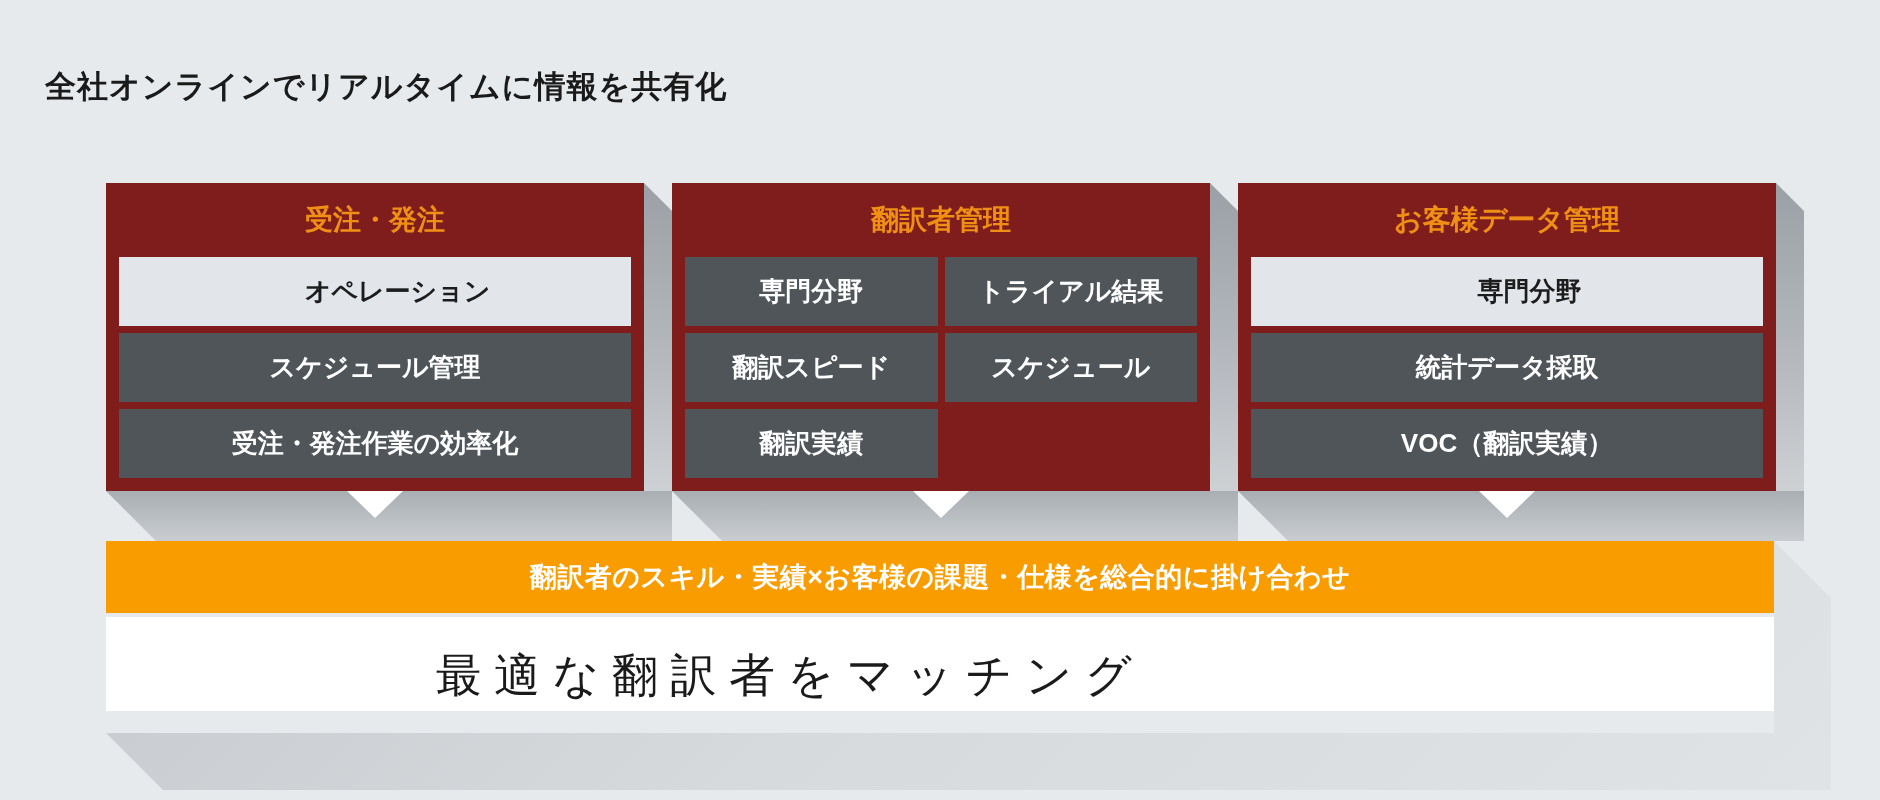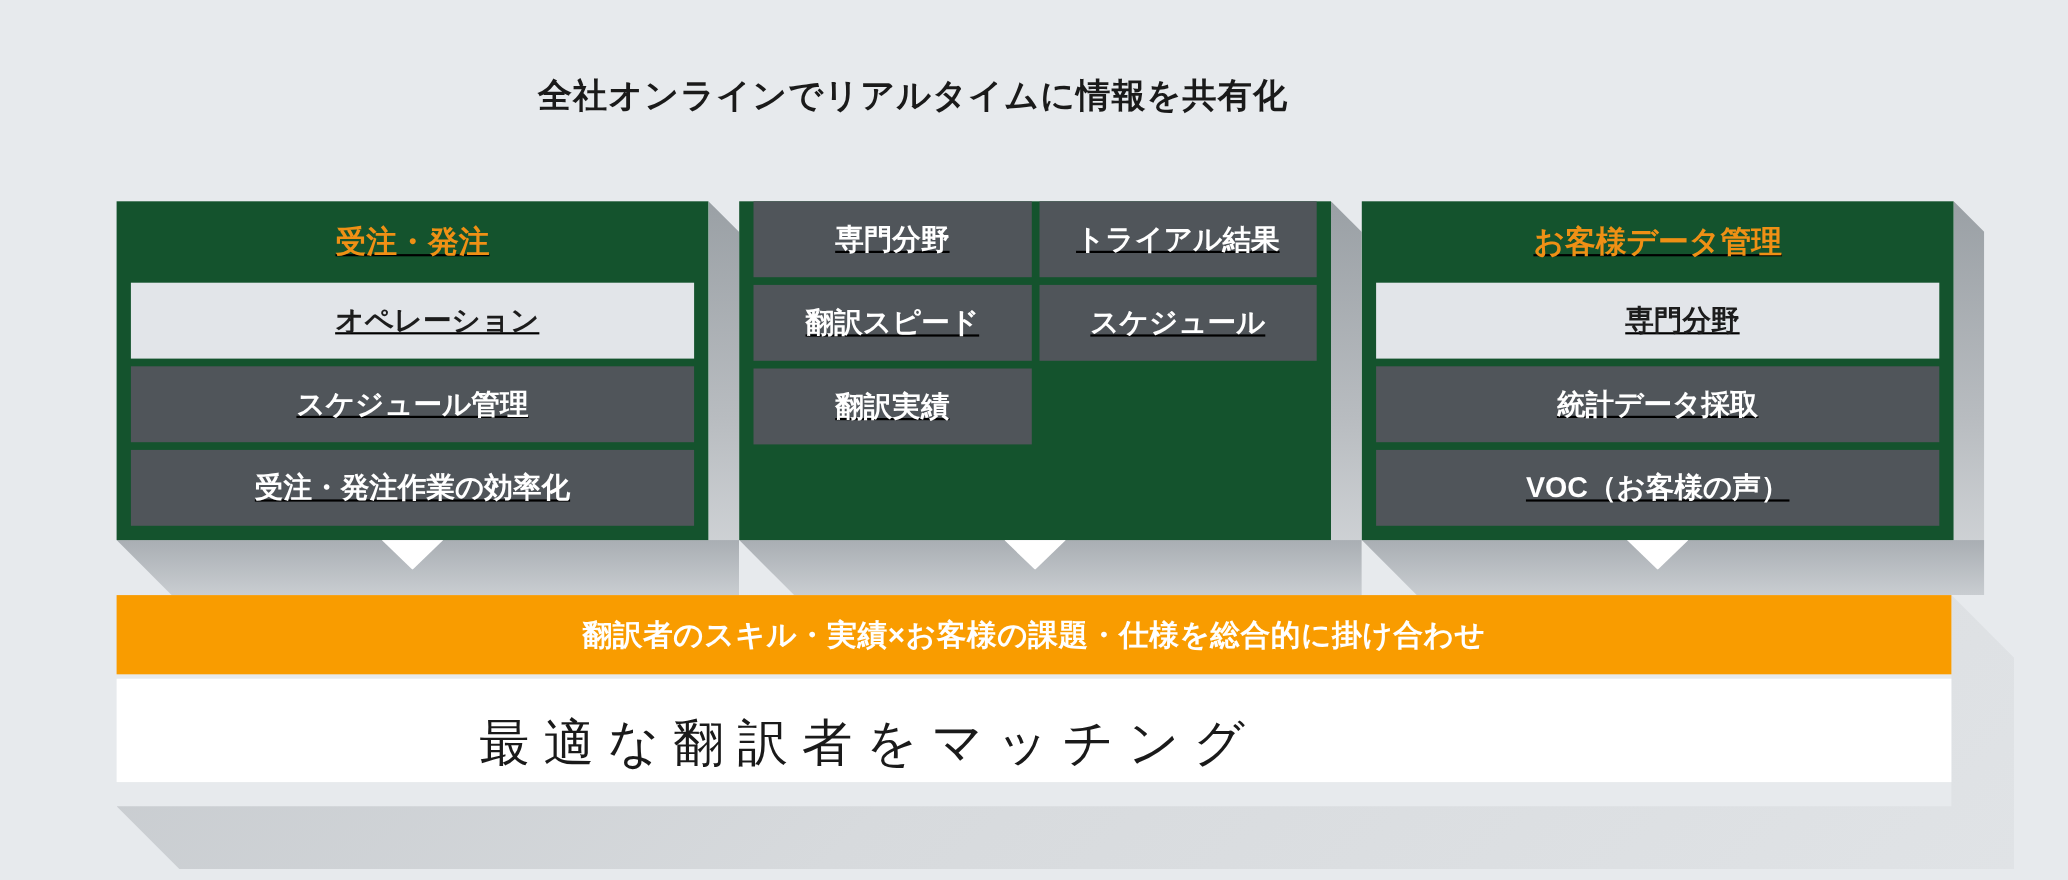--- a/index.html
+++ b/index.html
@@ -1,40 +1,40 @@
 <!DOCTYPE html>
 <html><head>
 <meta charset="utf-8">
 <style>
   html,body{margin:0;padding:0;}
   body{font-family:"Liberation Sans","DejaVu Sans",sans-serif;background:#e7eaed;}
   .stage{position:relative;width:1880px;height:800px;background:#e7eaed;overflow:hidden;}
 
   
-  .heading{position:absolute;left:0;top:66px;width:1660px;text-align:center;
-    font-size:31px;font-weight:bold;color:#1a1a1a;letter-spacing:1px;}
+  .heading{position:absolute;left:0;top:66px;width:1660px;
+    font-size:31px;font-weight:bold;color:#1a1a1a;letter-spacing:1px;padding-left:45px;}
 
   
   .sideshadow{position:absolute;top:183px;width:28px;height:358px;
     background:linear-gradient(#9aa0a5,#b8bcc0 55%,#d7dadd);
     clip-path:polygon(0 0,100% 28px,100% 100%,0 100%);}
   .ss1{left:644px;} .ss2{left:1210px;} .ss3{left:1776px;}
   .bottomshadow{position:absolute;top:491px;height:50px;width:566px;
     background:linear-gradient(#a9aeb3,#c9cdd1);
     clip-path:polygon(0 0,100% 0,100% 100%,50px 100%);}
   .bs1{left:106px;} .bs2{left:672px;} .bs3{left:1238px;}
 
   
   .composite-shadow{position:absolute;left:106px;top:541px;width:1725px;height:249px;
     background:linear-gradient(135deg,#c6cace 0%,#d7dadd 45%,#e0e3e6 100%);
     clip-path:polygon(1668px 0,1725px 57px,1725px 249px,57px 249px,0 192px,1668px 192px);}
 
   
-  .card{position:absolute;top:183px;width:538px;height:308px;background:#14532d;
-    box-sizing:border-box;padding:0 13px 13px;z-index:2;text-decoration:underline;}
+  .card{position:absolute;top:183px;width:538px;height:308px;background:#7f1d1d;
+    box-sizing:border-box;padding:0 13px 13px;z-index:2;}
   .c1{left:106px;} .c2{left:672px;} .c3{left:1238px;}
   .card-title{height:74px;line-height:74px;text-align:center;
     font-size:28px;font-weight:bold;color:#ef9015;}
   .rows{display:flex;flex-direction:column;gap:7px;}
   .row{height:69px;line-height:69px;text-align:center;font-size:26px;font-weight:bold;}
   .light{background:#e2e5e9;color:#1c1c1c;padding-left:45px;}
   .dark{background:#50555a;color:#ffffff;}
   .grid{display:grid;grid-template-columns:1fr 1fr;gap:7px;}
   .cell{height:69px;line-height:69px;text-align:center;font-size:26px;font-weight:bold;
     background:#50555a;color:#fff;}
@@ -73,35 +73,36 @@
   <div class="card c1">
     <div class="card-title">受注・発注</div>
     <div class="rows">
       <div class="row light">オペレーション</div>
       <div class="row dark">スケジュール管理</div>
       <div class="row dark">受注・発注作業の効率化</div>
     </div>
   </div>
 
   <div class="card c2">
+    <div class="card-title">翻訳者管理</div>
     <div class="grid">
       <div class="cell">専門分野</div>
       <div class="cell">トライアル結果</div>
       <div class="cell">翻訳スピード</div>
       <div class="cell">スケジュール</div>
       <div class="cell">翻訳実績</div>
     </div>
   </div>
 
   <div class="card c3">
     <div class="card-title">お客様データ管理</div>
     <div class="rows">
       <div class="row light">専門分野</div>
       <div class="row dark">統計データ採取</div>
-      <div class="row dark">VOC（お客様の声）</div>
+      <div class="row dark">VOC（翻訳実績）</div>
     </div>
   </div>
 
   <div class="tri t1"></div>
   <div class="tri t2"></div>
   <div class="tri t3"></div>
 
   <div class="banner">翻訳者のスキル・実績×お客様の課題・仕様を総合的に掛け合わせ</div>
 
   <div class="result">

